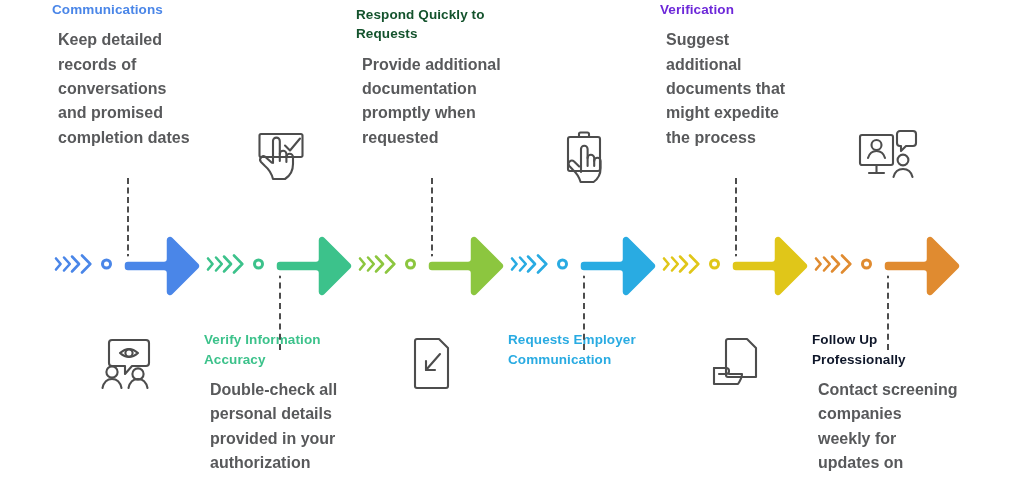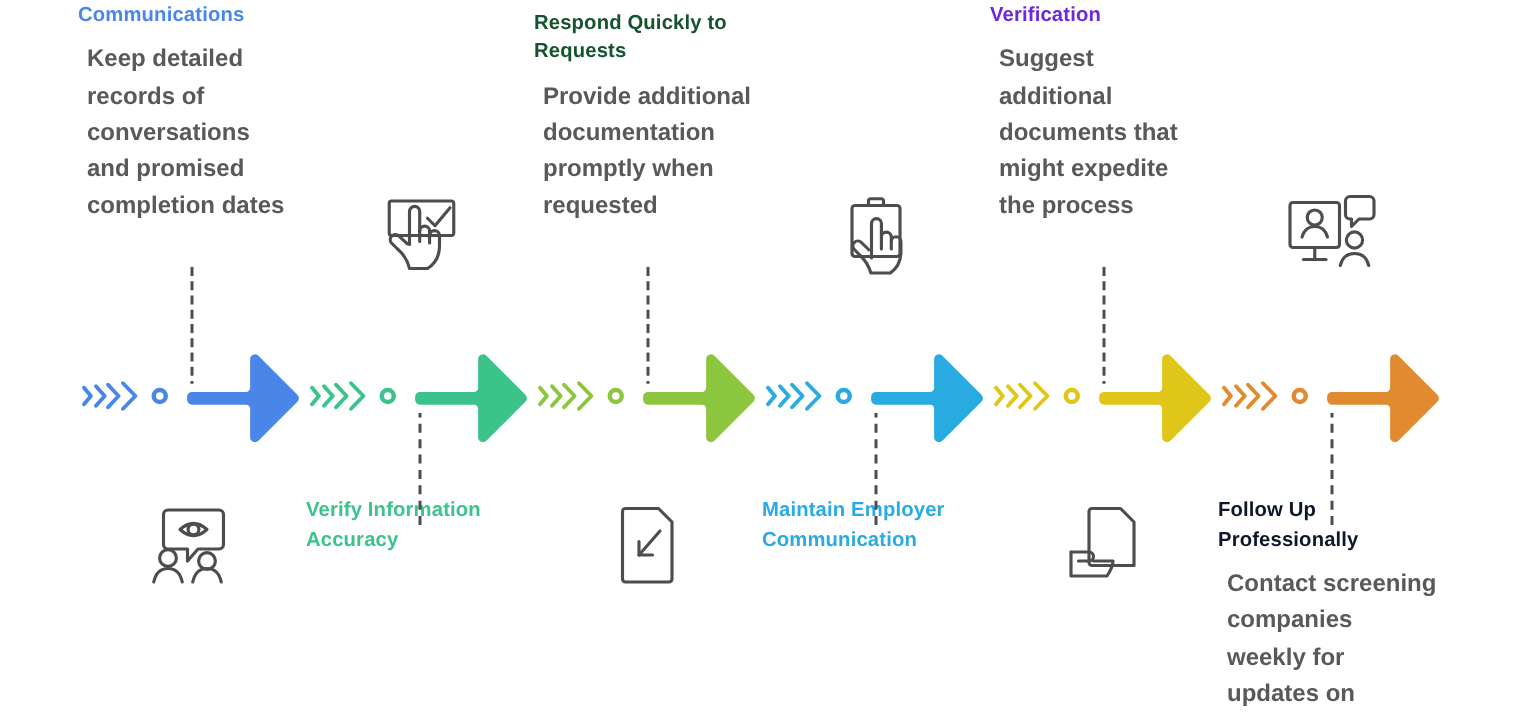--- a/index.html
+++ b/index.html
@@ -178,20 +178,21 @@
           <span class="big-arrow"><svg width="82" height="74" viewBox="-6 -4 82 74">
               <path d="M4 30 h36 v-19 a6 6 0 0 1 10.2 -4.3 l26 26 a6 6 0 0 1 0 8.6 l-26 26 A6 6 0 0 1 40 63 v-19 h-36 a6 6 0 0 1 -6 -6 v-2 a6 6 0 0 1 6 -6 z" fill="#4a86e8" stroke="#ffffff" stroke-width="5.5" stroke-linejoin="round"></path>
             </svg></span>
         </div>
       </div>
     </div>
     <div class="stage" style="left: 204px;">
       <div class="stage-inner">
         <div class="text-block below">
           <div class="title" style="color:#3cc28b">Verify Information Accuracy</div>
+          <div class="desc">Double-check all personal details provided in your authorization</div>
         </div>
         <div class="icon-wrap icon-above">
           <svg width="58" height="58" viewBox="0 0 58 58">
             <path fill="none" stroke="#4d4d4d" stroke-width="2.1" stroke-linecap="round" stroke-linejoin="round" d="M10 6 h40 a1.5 1.5 0 0 1 1.5 1.5 v20 a1.5 1.5 0 0 1 -1.5 1.5 h-40 a1.5 1.5 0 0 1 -1.5 -1.5 v-20 a1.5 1.5 0 0 1 1.5 -1.5 z"></path>
             <path fill="none" stroke="#4d4d4d" stroke-width="2.1" stroke-linecap="round" stroke-linejoin="round" d="M34 17.5 l5 5 l10 -12"></path>
             <path fill="none" stroke="#4d4d4d" stroke-width="2.1" stroke-linecap="round" stroke-linejoin="round" d="M22 13 v22"></path>
             <path fill="none" stroke="#4d4d4d" stroke-width="2.1" stroke-linecap="round" stroke-linejoin="round" d="M22 13 a3.4 3.4 0 0 1 6.8 0 v20"></path>
             <path fill="none" stroke="#4d4d4d" stroke-width="2.1" stroke-linecap="round" stroke-linejoin="round" d="M28.8 26 a3.3 3.3 0 0 1 6.6 0 v8"></path>
             <path fill="none" stroke="#4d4d4d" stroke-width="2.1" stroke-linecap="round" stroke-linejoin="round" d="M35.4 29 a3.3 3.3 0 0 1 6.6 0 v7 q0 10 -8 15 h-12 q-2 -8 -8 -13 l-4 -4 a3.4 3.4 0 0 1 5 -4.6 l5.6 5.2"></path>
           </svg>
@@ -263,21 +264,21 @@
           </span>
           <span class="big-arrow"><svg width="82" height="74" viewBox="-6 -4 82 74">
               <path d="M4 30 h36 v-19 a6 6 0 0 1 10.2 -4.3 l26 26 a6 6 0 0 1 0 8.6 l-26 26 A6 6 0 0 1 40 63 v-19 h-36 a6 6 0 0 1 -6 -6 v-2 a6 6 0 0 1 6 -6 z" fill="#8cc63f" stroke="#ffffff" stroke-width="5.5" stroke-linejoin="round"></path>
             </svg></span>
         </div>
       </div>
     </div>
     <div class="stage" style="left: 508px;">
       <div class="stage-inner">
         <div class="text-block below">
-          <div class="title" style="color:#29abe2">Maintain Employer Communication</div>
+          <div class="title" style="color:#29abe2">Requests Employer Communication</div>
         </div>
         <div class="icon-wrap icon-above">
           <svg width="52" height="60" viewBox="0 0 52 60">
             <path fill="none" stroke="#4d4d4d" stroke-width="2.1" stroke-linecap="round" stroke-linejoin="round" d="M12 10 h28 a2 2 0 0 1 2 2 v30 a2 2 0 0 1 -2 2 h-28 a2 2 0 0 1 -2 -2 v-30 a2 2 0 0 1 2 -2 z"></path>
             <path fill="none" stroke="#4d4d4d" stroke-width="2.1" stroke-linecap="round" stroke-linejoin="round" d="M21 10 v-3 a1.5 1.5 0 0 1 1.5 -1.5 h7 a1.5 1.5 0 0 1 1.5 1.5 v3"></path>
             <path fill="none" stroke="#4d4d4d" stroke-width="2.1" stroke-linecap="round" stroke-linejoin="round" d="M23 22 v23"></path>
             <path fill="none" stroke="#4d4d4d" stroke-width="2.1" stroke-linecap="round" stroke-linejoin="round" d="M23 22 a3.3 3.3 0 0 1 6.6 0 v17"></path>
             <path fill="none" stroke="#4d4d4d" stroke-width="2.1" stroke-linecap="round" stroke-linejoin="round" d="M29.6 31 a3.3 3.3 0 0 1 6.6 0 v8"></path>
             <path fill="none" stroke="#4d4d4d" stroke-width="2.1" stroke-linecap="round" stroke-linejoin="round" d="M36.2 34 a3.2 3.2 0 0 1 6.4 0 v7 q0 9 -7 14 h-13 q-2 -7 -7.5 -12 l-3.8 -4 a3.3 3.3 0 0 1 4.8 -4.5 l5.1 5"></path>
           </svg>

